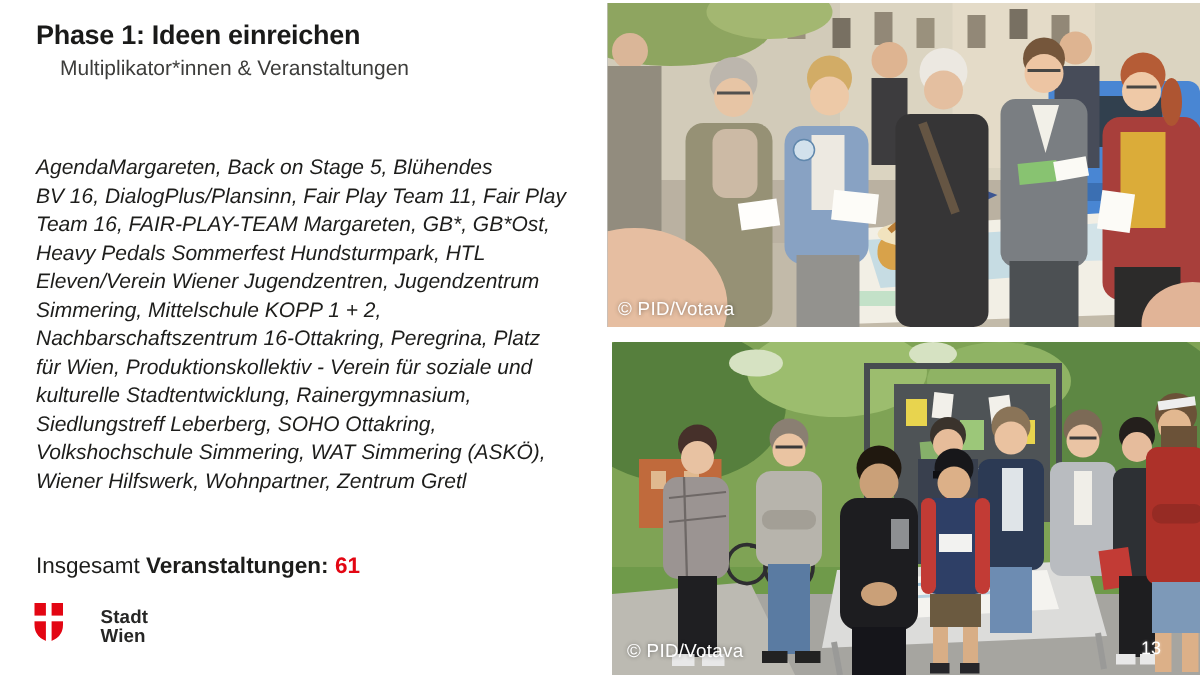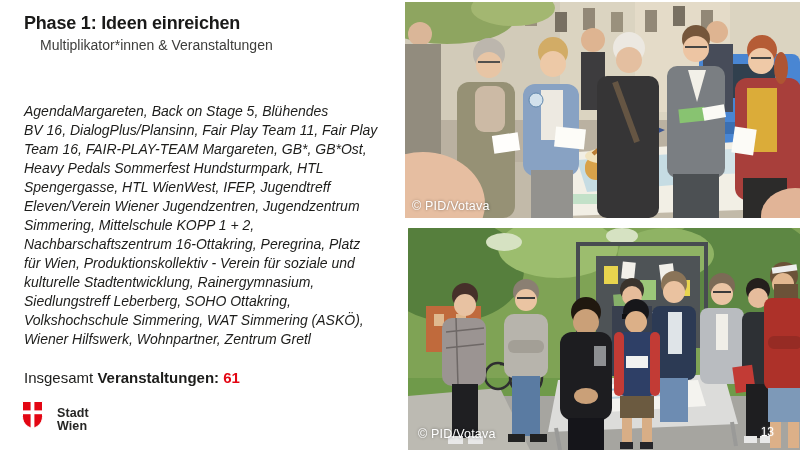--- a/index.html
+++ b/index.html
@@ -15,21 +15,21 @@
   .stat-line { position:absolute; left:0; font-size:15px; color:#1d1d1b; white-space:nowrap; }
   .stat-line .lbl { font-weight:bold; }
   .stat-line .num { font-weight:bold; color:#e30613; }
   .stat-multiplikator { top:79px; }
   .stat-insgesamt { top:369px; }
   .org-list { position:absolute; top:102px; left:0; font-size:14px; font-style:italic;
               color:#1d1d1b; line-height:19px; }
   .org-list .line { white-space:nowrap; height:19px; }
 
   
-  .logo { position:absolute; left:22px; top:401px; display:flex; align-items:flex-end; gap:14px; }
+  .logo { position:absolute; left:22px; top:401px; display:flex; align-items:center; gap:24px; }
   .logo-text { font-size:12.5px; font-weight:bold; color:#262625; line-height:13px; letter-spacing:0.1px; }
 
   
   .photo { position:absolute; overflow:hidden; background:#888;text-align:center; }
   .photo svg { display:block; width:100%; height:100%; }
   .photo-top { left:405px; top:2px; width:395px; height:216px; }
   .photo-bottom { left:408px; top:228px; width:392px; height:222px; }
   .credit { position:absolute; color:#ffffff; font-size:12.5px;
             text-shadow:0 0 3px rgba(0,0,0,.45); letter-spacing:0.2px; }
   .credit-top { left:7px; bottom:5px; }
@@ -45,21 +45,20 @@
   <div class="content">
     <div class="title">Phase 1: Ideen einreichen</div>
     <div class="subtitle">Multiplikator*innen &amp; Veranstaltungen</div>
 
 
     <div class="org-list">
       <div class="line">AgendaMargareten, Back on Stage 5, Blühendes</div>
       <div class="line">BV 16, DialogPlus/Plansinn, Fair Play Team 11, Fair Play</div>
       <div class="line">Team 16, FAIR-PLAY-TEAM Margareten, GB*, GB*Ost,</div>
       <div class="line">Heavy Pedals Sommerfest Hundsturmpark, HTL</div>
-      <div class="line">Spengergasse, HTL WienWest, IFEP, Jugendtreff</div>
       <div class="line">Eleven/Verein Wiener Jugendzentren, Jugendzentrum</div>
       <div class="line">Simmering, Mittelschule KOPP 1 + 2,</div>
       <div class="line">Nachbarschaftszentrum 16-Ottakring, Peregrina, Platz</div>
       <div class="line">für Wien, Produktionskollektiv - Verein für soziale und</div>
       <div class="line">kulturelle Stadtentwicklung, Rainergymnasium,</div>
       <div class="line">Siedlungstreff Leberberg, SOHO Ottakring,</div>
       <div class="line">Volkshochschule Simmering, WAT Simmering (ASKÖ),</div>
       <div class="line">Wiener Hilfswerk, Wohnpartner, Zentrum Gretl</div>
     </div>
 

